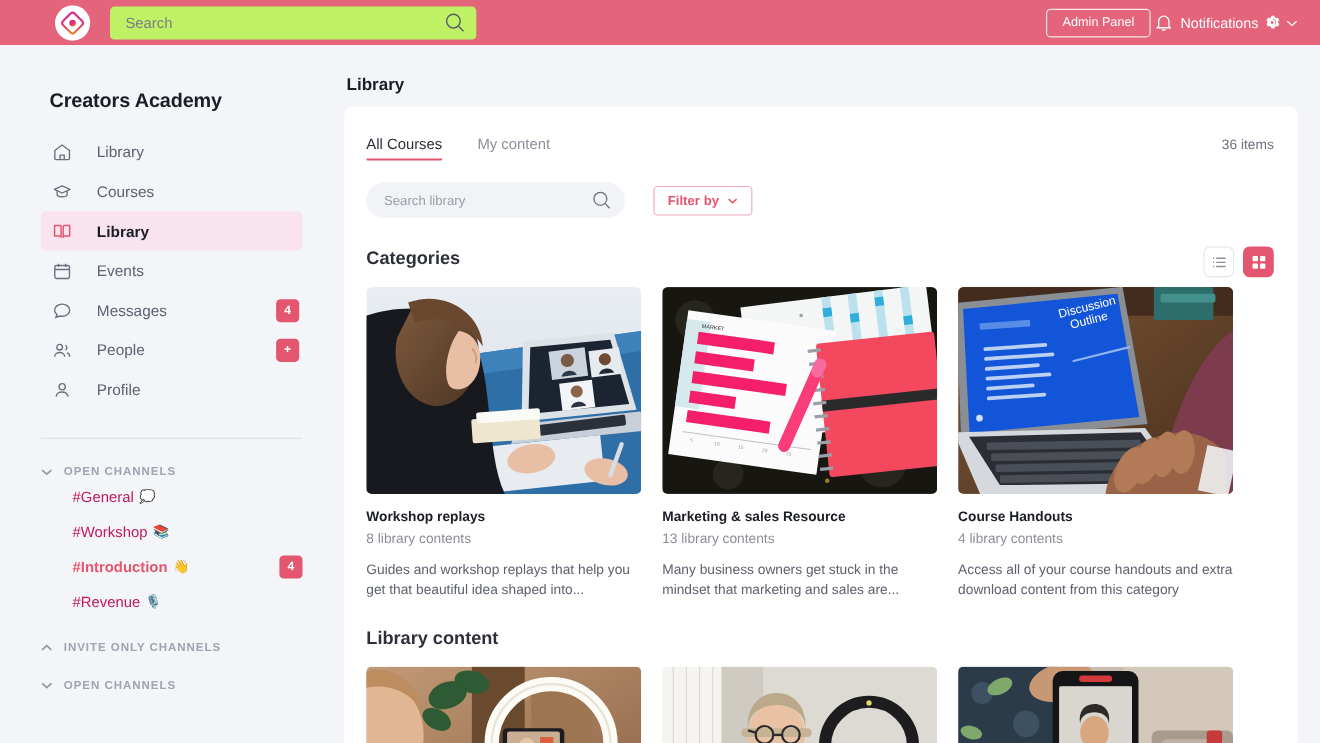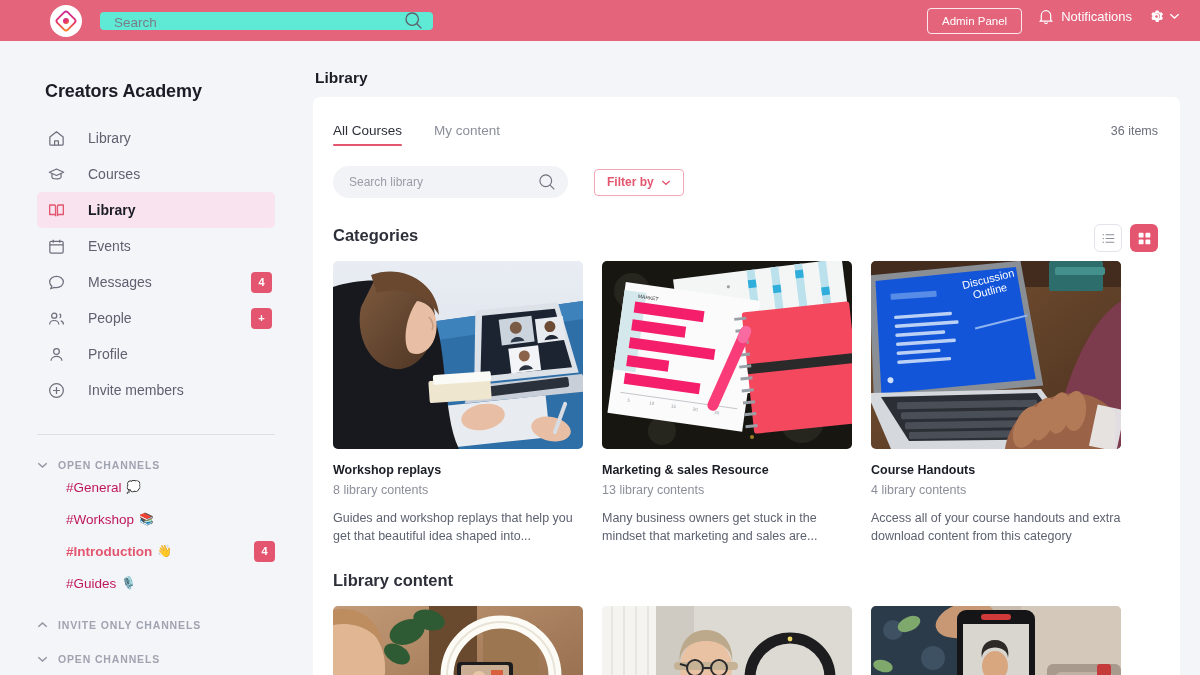--- a/index.html
+++ b/index.html
@@ -18,34 +18,34 @@
     display: flex; align-items: center;
   }
   .logo {
     width: 32px; height: 32px; border-radius: 50%;
     background: #fff; margin-left: 50px;
     display: flex; align-items: center; justify-content: center;
     flex: 0 0 auto;
   }
   .topsearch {
     margin-left: 18px;
-    width: 333px; height: 18px;
-    background: #5eead4; border-radius: 4px;
-    display: flex; align-items: flex-end;
+    width: 333px; height: 30px;
+    background: #bef264; border-radius: 4px;
+    display: flex; align-items: center;
     padding: 0 10px 0 14px;
   }
   .topsearch input {
     border: none; outline: none; flex: 1;
     font-family: "Liberation Sans", sans-serif;
     font-size: 13.5px; color: #5C5F6B; background: transparent;
   }
   .topsearch input::placeholder { color: #7A7D88; }
   .topright {
     margin-left: auto; margin-right: 20px;
-    display: flex; align-items: flex-start; gap: 16px;
+    display: flex; align-items: center; gap: 4px;
   }
   .admin-btn {
     border: 1px solid rgba(255,255,255,.85);
     color: #fff; background: transparent;
     border-radius: 4px;
     font-size: 11.5px; font-family: "Liberation Sans", sans-serif;
     padding: 6px 14px; cursor: pointer;
   }
   .notif {
     display: flex; align-items: center; gap: 7px;
@@ -342,29 +342,20 @@
     <div class="nav-item">
       <span class="nav-ico">
         <svg width="19" height="19" viewBox="0 0 20 20" fill="none" stroke="currentColor" stroke-width="1.3">
           <circle cx="10" cy="6.9" r="3"></circle>
           <path d="M4.3 16.6c0-2.7 2.5-4.6 5.7-4.6s5.7 1.9 5.7 4.6"></path>
         </svg>
       </span>
       <span class="nav-label">Profile</span>
     </div>
 
-    <div class="nav-item">
-      <span class="nav-ico">
-        <svg width="19" height="19" viewBox="0 0 20 20" fill="none" stroke="currentColor" stroke-width="1.3">
-          <circle cx="10" cy="10" r="7.2"></circle>
-            <path d="M10 6.4v7.2M6.4 10h7.2"></path>
-        </svg>
-      </span>
-      <span class="nav-label">Invite members</span>
-    </div>
   </div>
 
   <div class="divider"></div>
 
   <div class="group-head">
     <span>
       <svg width="11" height="8" viewBox="0 0 11 8" fill="none" stroke="#9295A3" stroke-width="1.5">
           <path d="M1.3 2.3 5.5 6.1 9.7 2.3"></path>
         </svg>
     </span>
@@ -388,21 +379,21 @@
   <div class="chan-row" style="width:100%">
     <div class="chan unread" style="flex:1">
       <span>#Introduction</span>
       <span class="emo">👋</span>
       <span class="cbadge">4</span>
     </div>
   </div>
 
   <div class="chan-row">
     <div class="chan">
-      <span>#Guides</span>
+      <span>#Revenue</span>
       <span class="emo">🎙️</span>
     </div>
   </div>
 
   <div class="group-head" style="margin-top:20px">
     <span>
       <svg width="11" height="8" viewBox="0 0 11 8" fill="none" stroke="#9295A3" stroke-width="1.5">
           <path d="M1.3 5.7 5.5 1.9 9.7 5.7"></path>
         </svg>
     </span>

